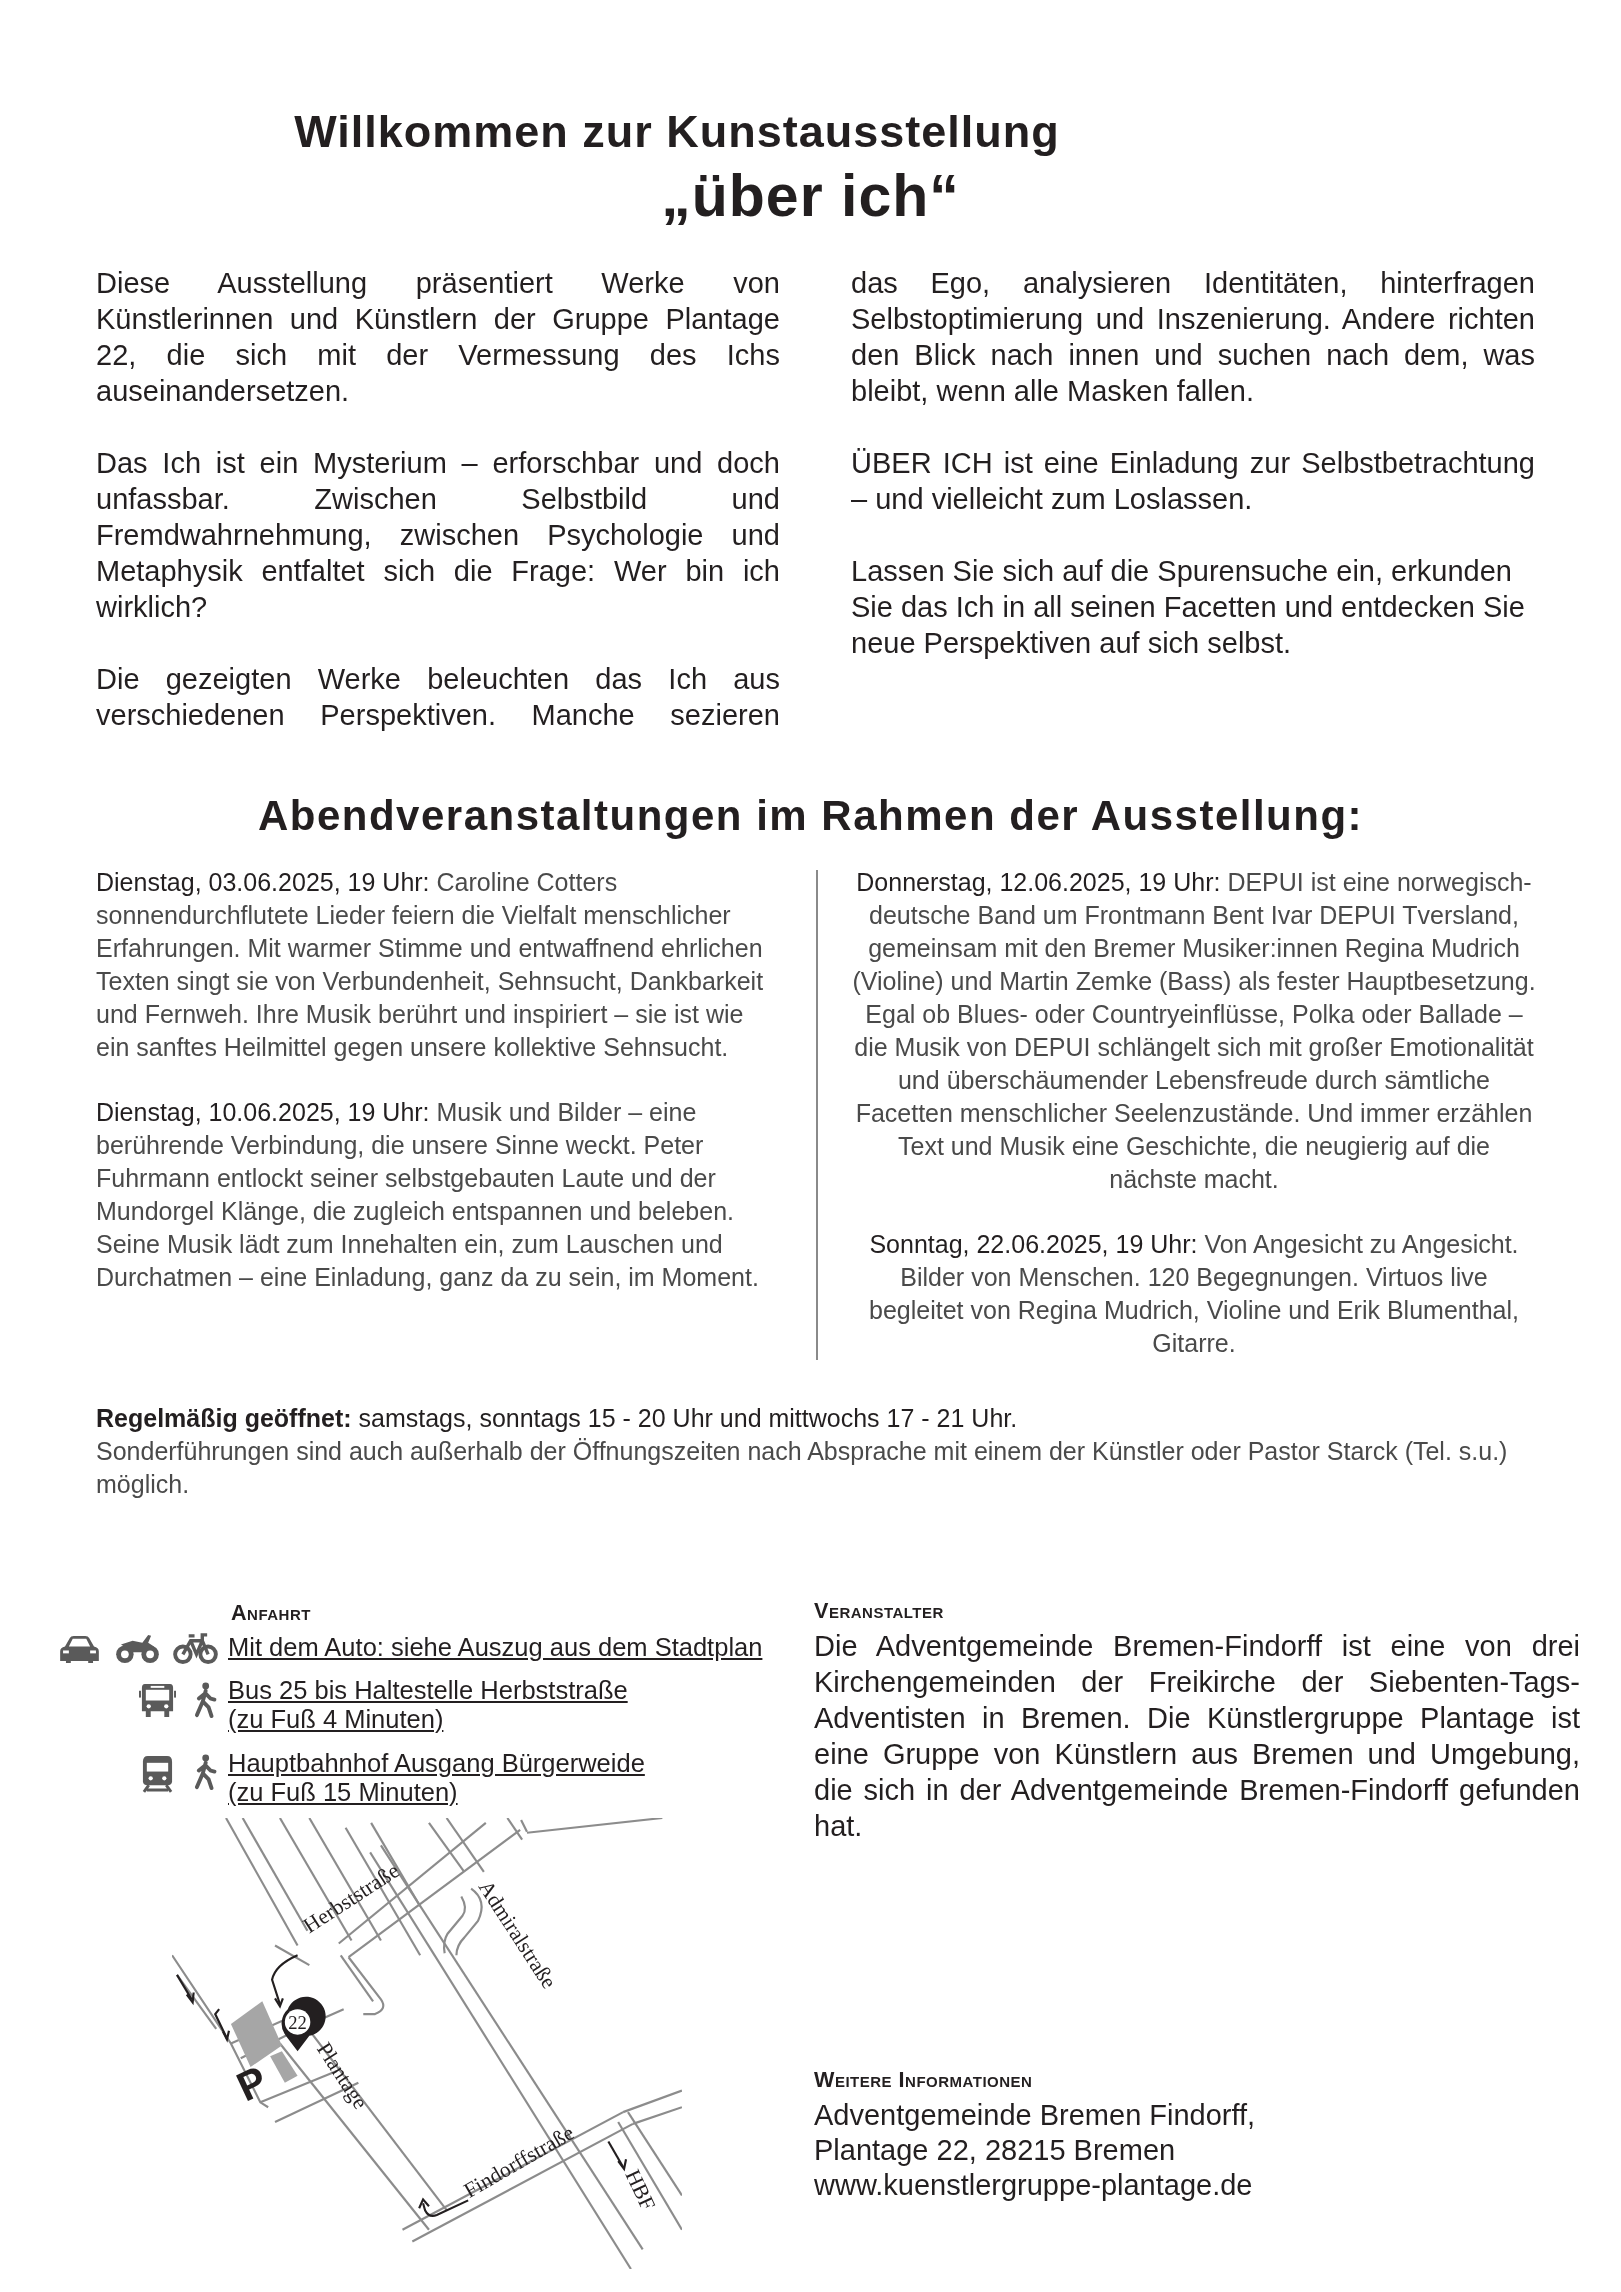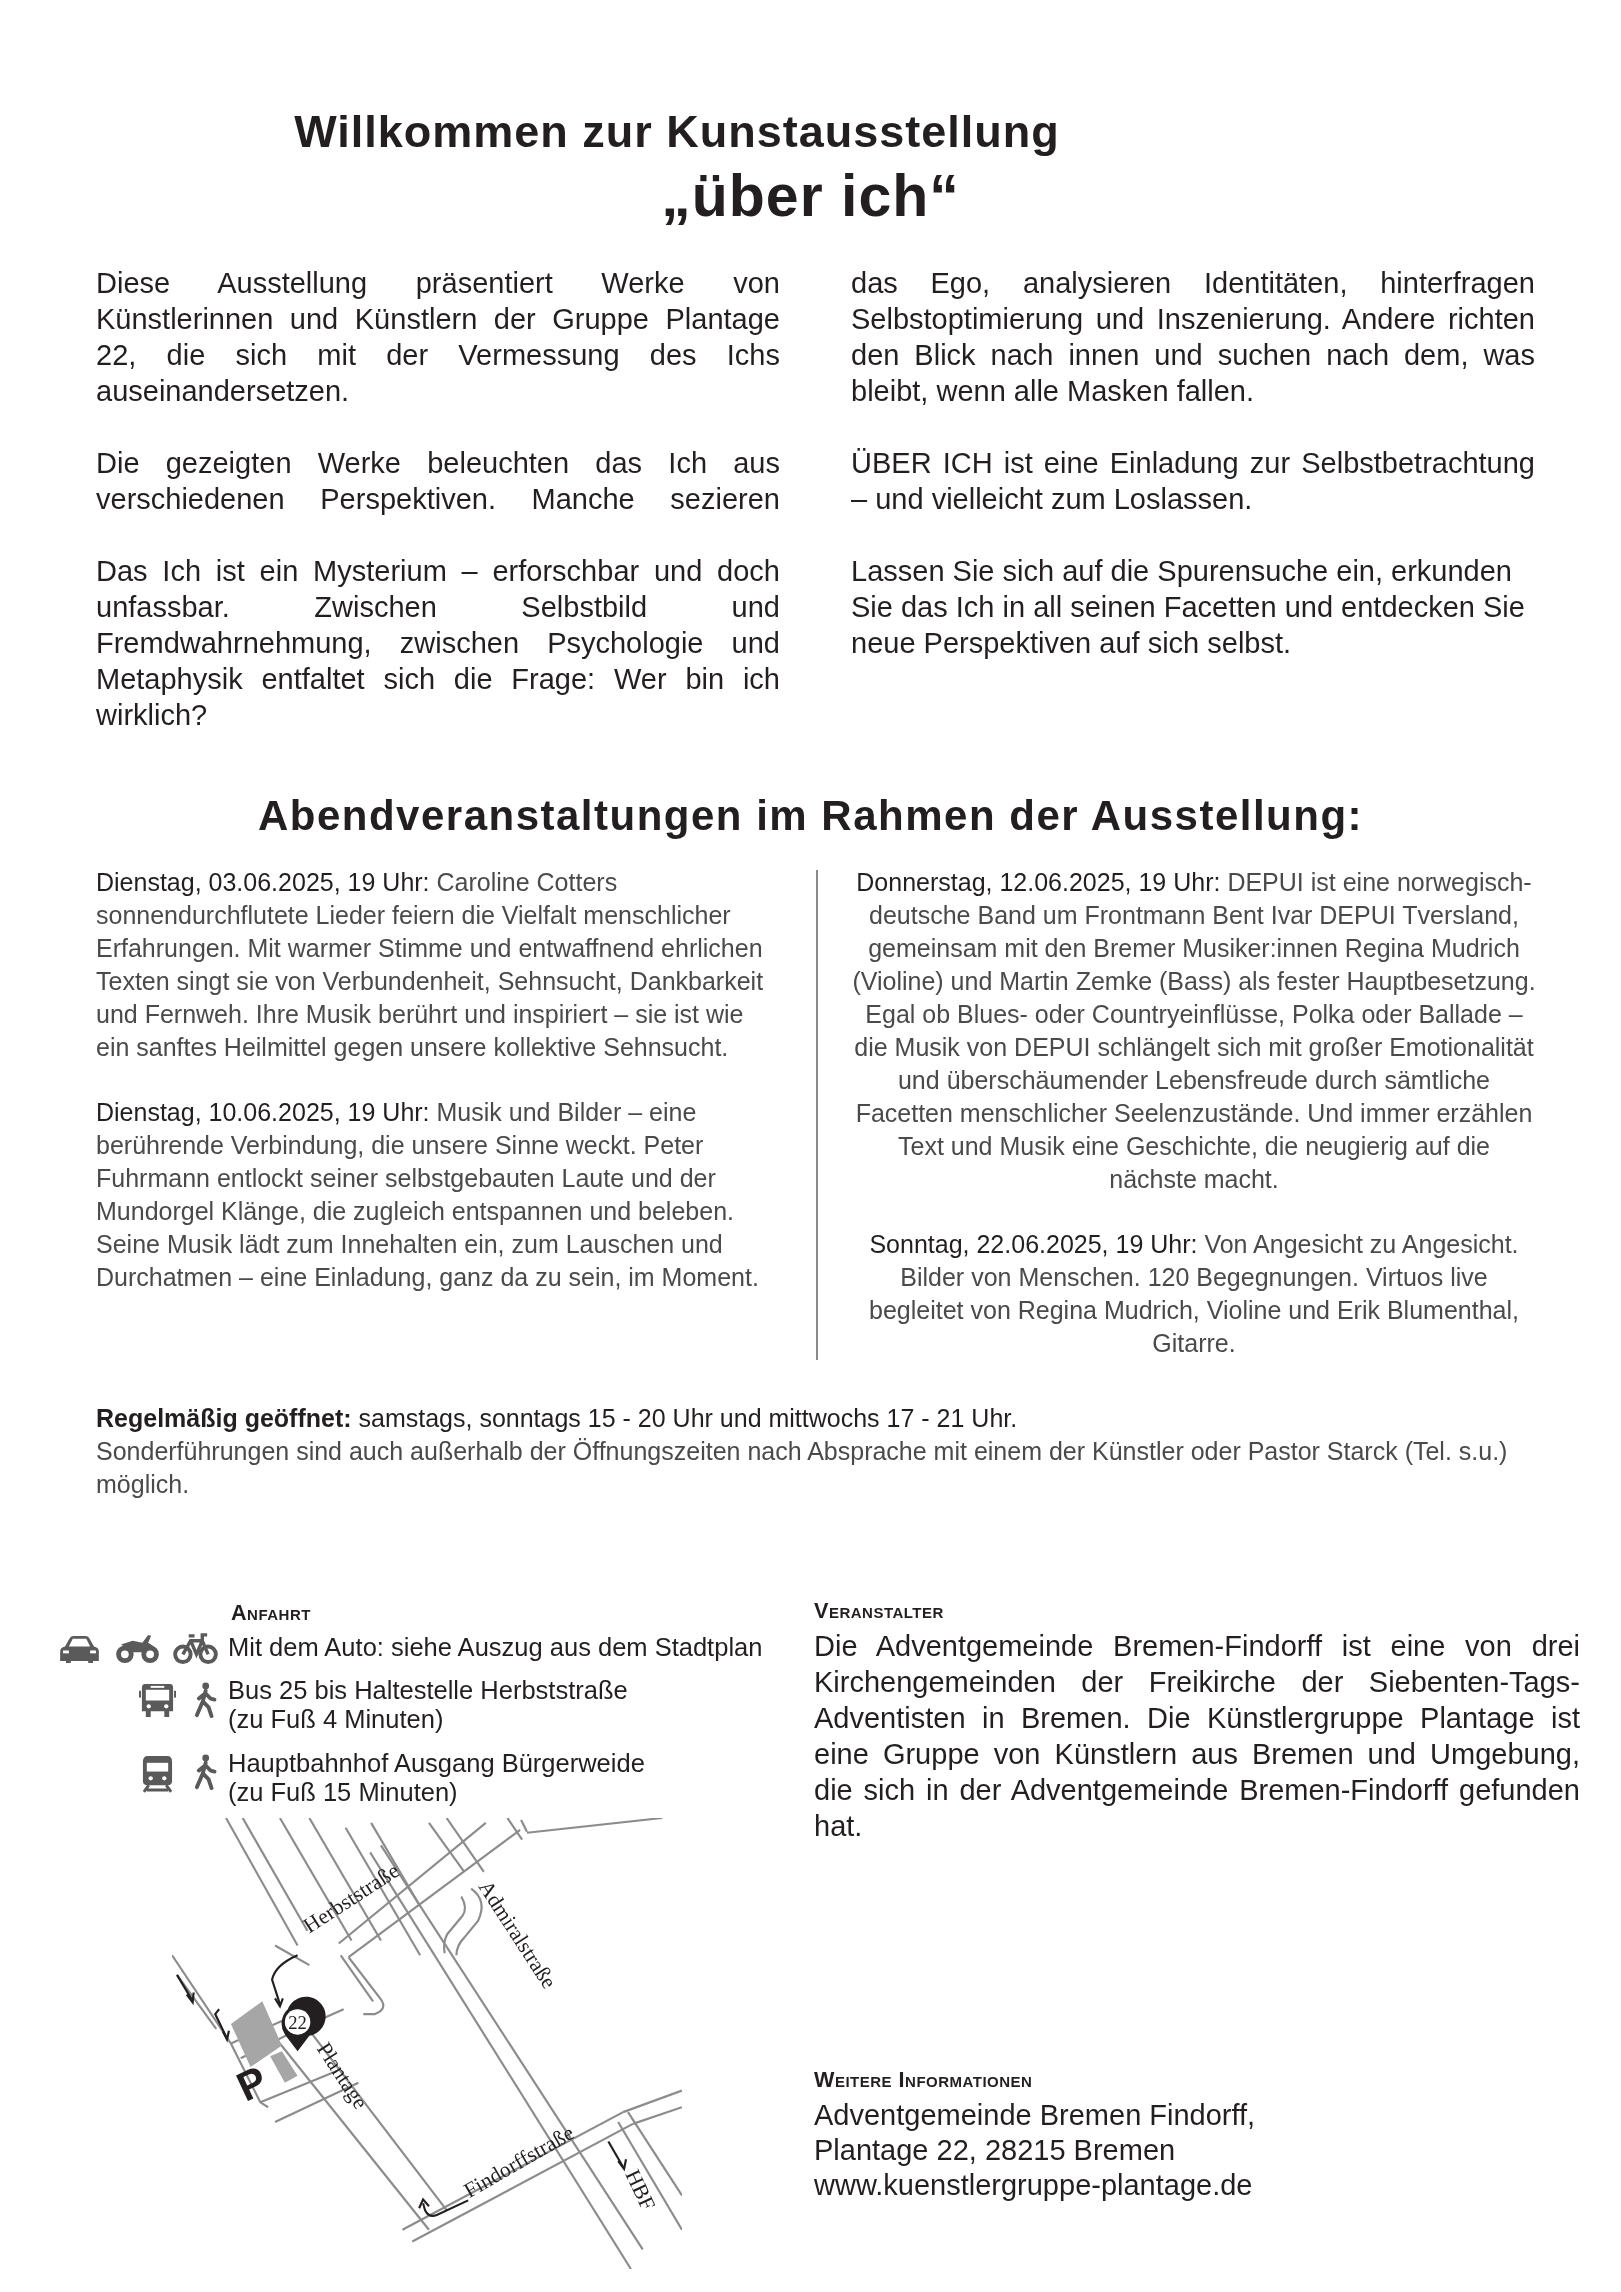--- a/index.html
+++ b/index.html
@@ -24,21 +24,21 @@
   .ev-head { font-weight: normal; color: #231f20; }
   .ev-divider { left: 816px; top: 870px; width: 2px; height: 490px; background: #8a8a8a; }
 
   .opening { left: 96px; top: 1402px; width: 1451px; font-size: 25px; line-height: 33px; color: #4a4a4a; }
   .opening .bold { font-weight: bold; color: #231f20; }
   .opening .hours { color: #231f20; }
 
   .sc-head { font-size: 21.6px; font-weight: bold; letter-spacing: 0.5px; color: #231f20; font-variant: small-caps; }
 
   .anfahrt-head { left: 231px; top: 1600px; }
-  .trav-line { font-size: 25.5px; line-height: 29px; color: #231f20; }
+  .trav-line { font-size: 25.5px; line-height: 29px; color: #231f20; text-decoration: underline; }
   .icon-grey { fill: #5a5a5a; }
 
   .veran-head { left: 814px; top: 1598px; }
   .veran-text { left: 814px; top: 1628px; width: 766px; font-size: 29px; line-height: 36px; text-align: justify; color: #231f20; }
   .veran-text p { margin: 0; }
 
   .info-head { left: 814px; top: 2067px; }
   .info-text { left: 814px; top: 2098px; width: 784px; font-size: 29px; line-height: 35px; color: #231f20; }
   .info-text div { white-space: nowrap; }
   .info-text .bold { font-weight: bold; }
@@ -47,22 +47,22 @@
   .map text { font-family: "Liberation Serif", "DejaVu Serif", serif; font-size: 22px; fill: #231f20; }
 </style>
 </head>
 <body>
 
 <div class="abs title1">Willkommen zur Kunstausstellung</div>
 <div class="abs title2">„über ich“</div>
 
 <div class="abs intro-col intro-left">
   <p>Diese Ausstellung präsentiert Werke von Künstlerinnen und Künstlern der Gruppe Plantage 22, die sich mit der Vermessung des Ichs auseinandersetzen.</p>
+  <p>Das Ich ist ein Mysterium – erforschbar und doch unfassbar. Zwischen Selbstbild und Fremdwahrnehmung, zwischen Psychologie und Metaphysik entfaltet sich die Frage: Wer bin ich wirklich?</p>
   <p style="text-align-last: justify;">Die gezeigten Werke beleuchten das Ich aus verschiedenen Perspektiven. Manche sezieren</p>
-  <p>Das Ich ist ein Mysterium – erforschbar und doch unfassbar. Zwischen Selbstbild und Fremdwahrnehmung, zwischen Psychologie und Metaphysik entfaltet sich die Frage: Wer bin ich wirklich?</p>
 </div>
 <div class="abs intro-col intro-right">
   <p>das Ego, analysieren Identitäten, hinterfragen Selbstoptimierung und Inszenierung. Andere richten den Blick nach innen und suchen nach dem, was bleibt, wenn alle Masken fallen.</p>
   <p>ÜBER ICH ist eine Einladung zur Selbstbetrachtung – und vielleicht zum Loslassen.</p>
   <p style="text-align:left;">Lassen Sie sich auf die Spurensuche ein, erkunden Sie das Ich in all seinen Facetten und entdecken Sie neue Perspektiven auf sich selbst.</p>
 </div>
 
 <div class="abs events-title">Abendveranstaltungen im Rahmen der Ausstellung:</div>
 
 <div class="abs ev-col ev-left">

